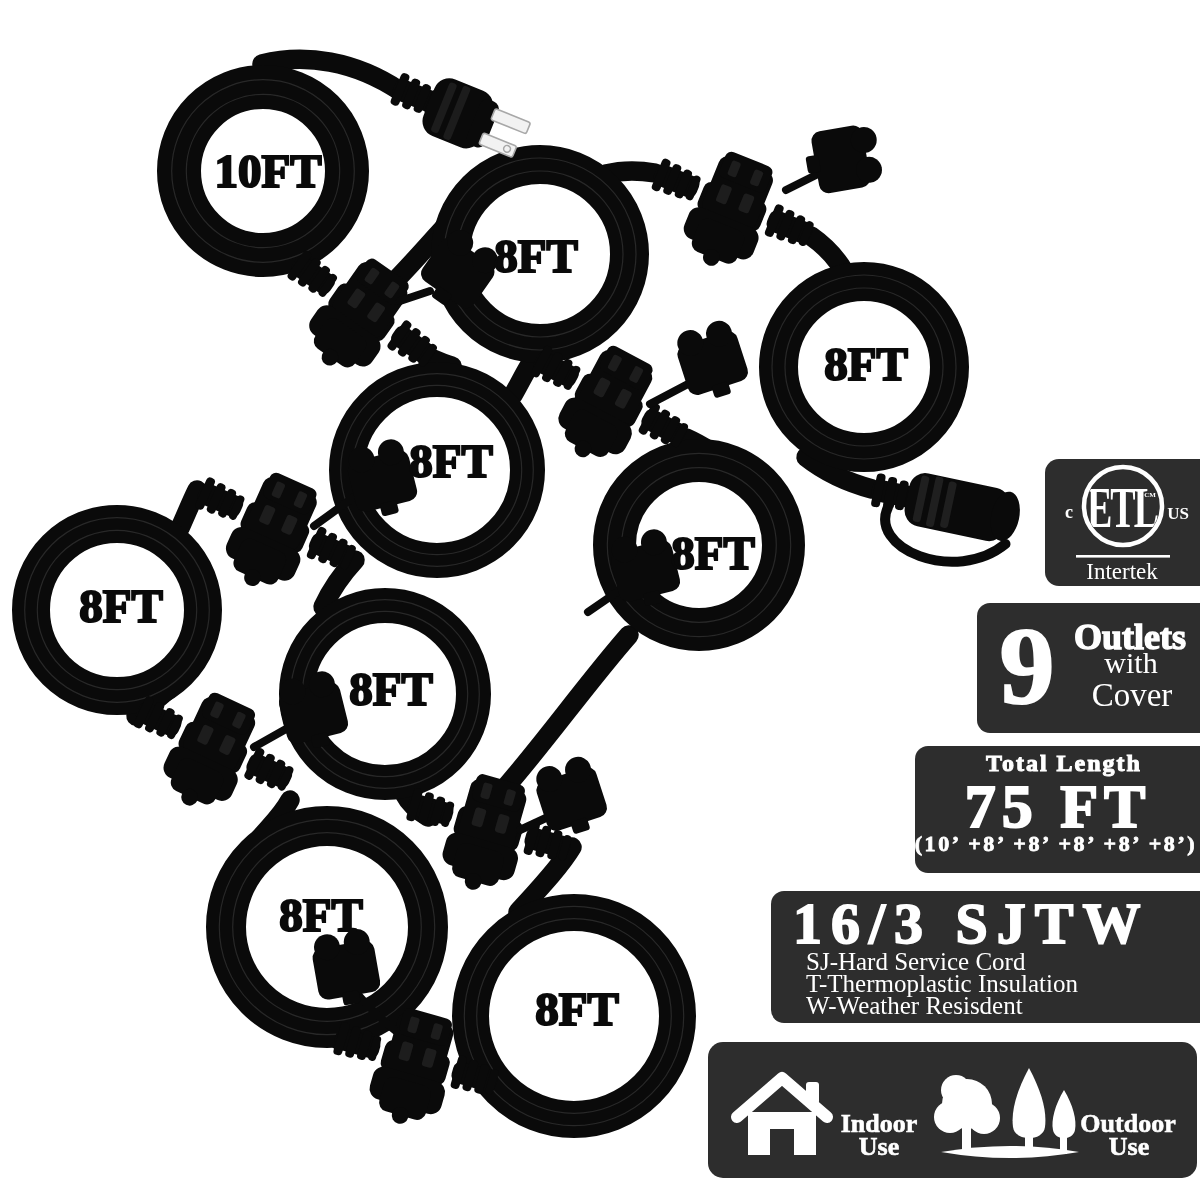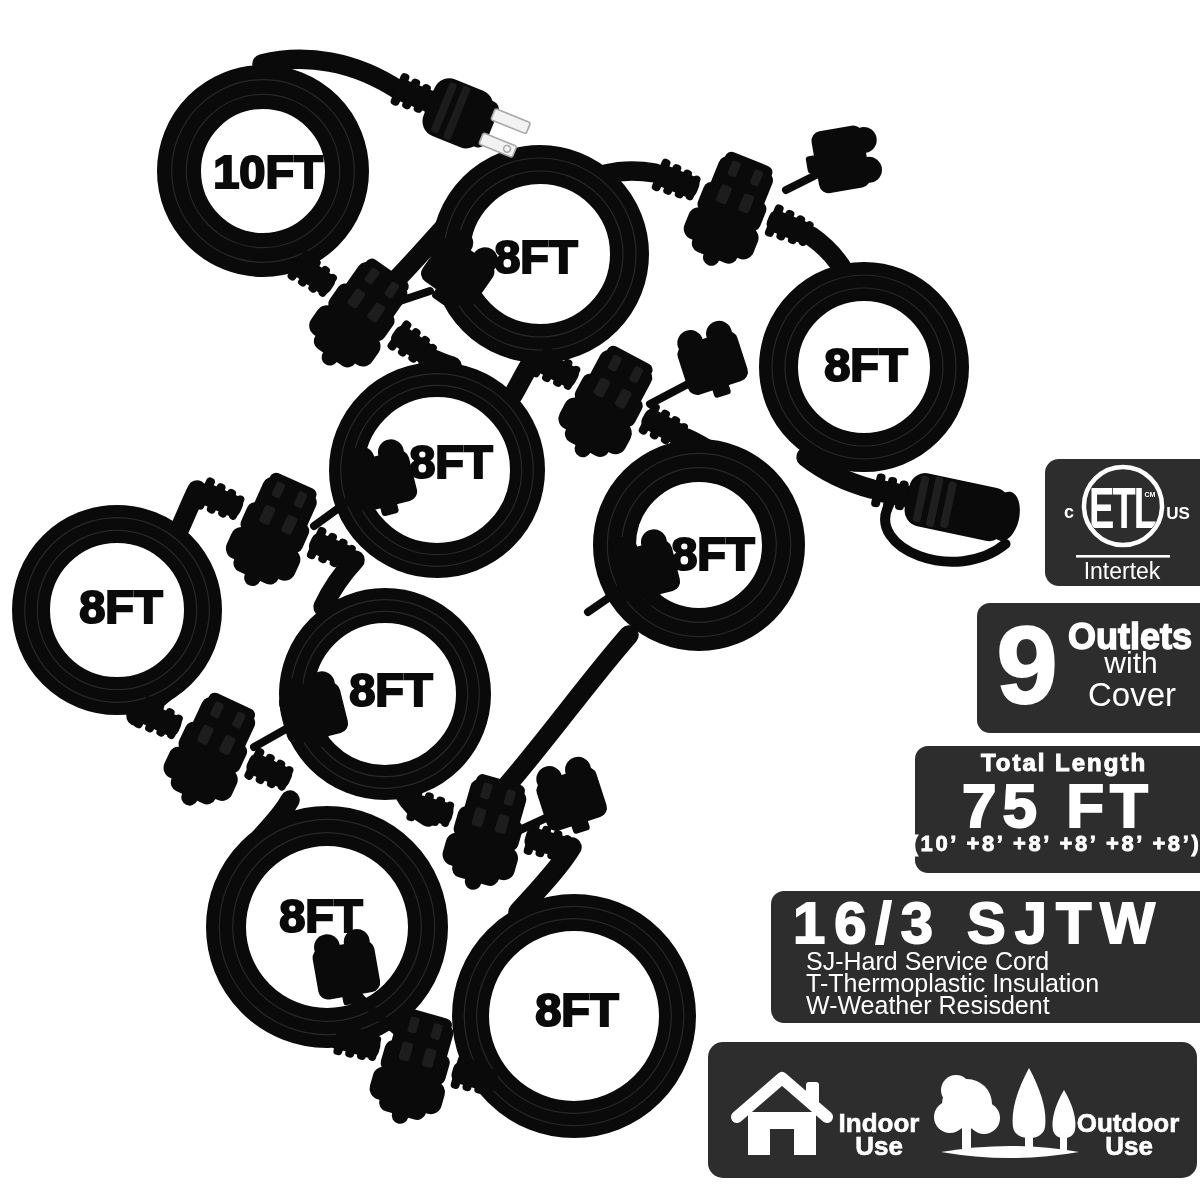--- a/index.html
+++ b/index.html
@@ -1,14 +1,14 @@
 <!DOCTYPE html>
 <html><head><meta charset="utf-8"><title>75FT Extension Cord</title><style>
 html,body{margin:0;padding:0;background:#fff}
-.stage{position:relative;width:1200px;height:1200px;background:#86efac;overflow:hidden;font-family:Liberation Sans, sans-serif;}
+.stage{position:relative;width:1200px;height:1200px;background:#86efac;overflow:hidden;font-family:Liberation Serif, serif;}
 </style></head><body>
 <div class="stage">
 <svg width="1200" height="1200" viewBox="0 0 1200 1200" xmlns="http://www.w3.org/2000/svg">
 <defs>
 <g id="outlet">
 <rect x="-36" y="-14" width="72" height="34" rx="9" fill="#0a0a0a"></rect>
 <rect x="-31" y="-46" width="62" height="66" rx="10" fill="#0a0a0a"></rect>
 <rect x="-27" y="-52" width="54" height="30" rx="7" fill="#0a0a0a"></rect>
 <rect x="-40" y="16" width="80" height="36" rx="12" fill="#0a0a0a"></rect>
 <rect x="-26" y="24" width="52" height="38" rx="10" fill="#0a0a0a"></rect>

